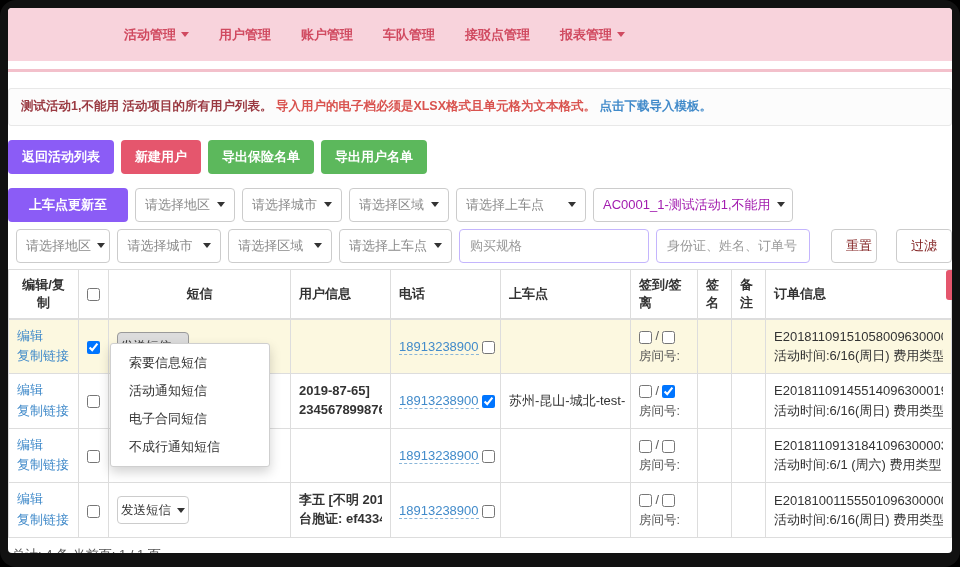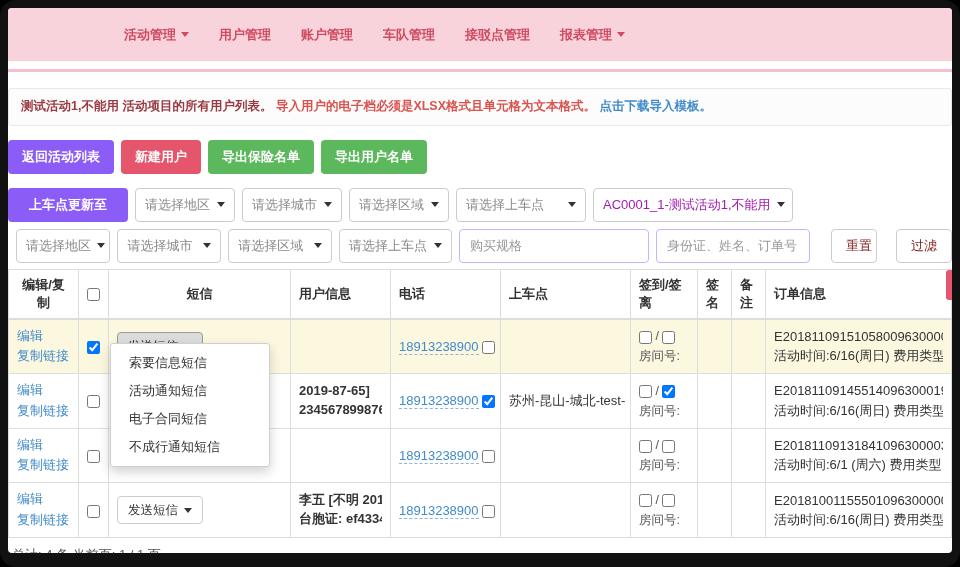--- a/index.html
+++ b/index.html
@@ -42,21 +42,21 @@
   
   table { width:944px; margin-top:6px; border-collapse:collapse; table-layout:fixed; font-size:13px; }
   th, td { border:1px solid #ddd; padding:6px 8px; vertical-align:middle; }
   th { font-weight:bold; color:#333; text-align:left; height:36px; background:#fff; border-bottom-width:2px; }
   td { height:52px; }
   .c { text-align:center; }
   tr.hl td { background:#fcf8e0; }
   .blue-link { color:#428bca; cursor:pointer; display:block; text-align:left; line-height:1.6; white-space:nowrap; }
   .phone-link { color:#428bca; border-bottom:1px dashed #8ab6d9; cursor:pointer; white-space:nowrap; }
   input[type=checkbox] { width:13px; height:13px; margin:0; vertical-align:middle; }
-  .sms-btn { height:28px; background:#fff; border:1px solid #ccc; border-radius:4px; font-size:12.5px; color:#333; padding:0 10px; cursor:pointer; display:inline-flex; align-items:center; gap:6px; font-family:inherit; white-space:nowrap; }
+  .sms-btn { height:28px; background:#fff; border:1px solid #ccc; border-radius:4px; font-size:12.5px; color:#333; padding:0 3px; cursor:pointer; display:inline-flex; align-items:center; gap:6px; font-family:inherit; white-space:nowrap; }
   .sms-btn.active { background:#dcdcdc; border-color:#9a9a9a; }
   .sms-btn .sel-caret { width:0; height:0; border-left:4px solid transparent; border-right:4px solid transparent; border-top:5px solid #333; }
   .user-cell div, .order-cell div, .pickup-cell, .phone-cell { white-space:nowrap; overflow:hidden; }
   .user-cell { line-height:1.45;font-weight:bold; }
   .order-cell { line-height:1.5; }
   .sign-cell { font-size:12.5px; color:#555; line-height:1.6; white-space:nowrap; overflow:hidden; }
 
   
   .dropdown { position:absolute; left:102px; top:335px; width:160px; background:#fff; border:1px solid #cfcfcf; border-radius:3px; box-shadow:0 5px 12px rgba(0,0,0,.18); padding:5px 0; z-index:10; }
   .dropdown-item { padding:5px 18px; font-size:13px; color:#333; cursor:pointer; white-space:nowrap; }

